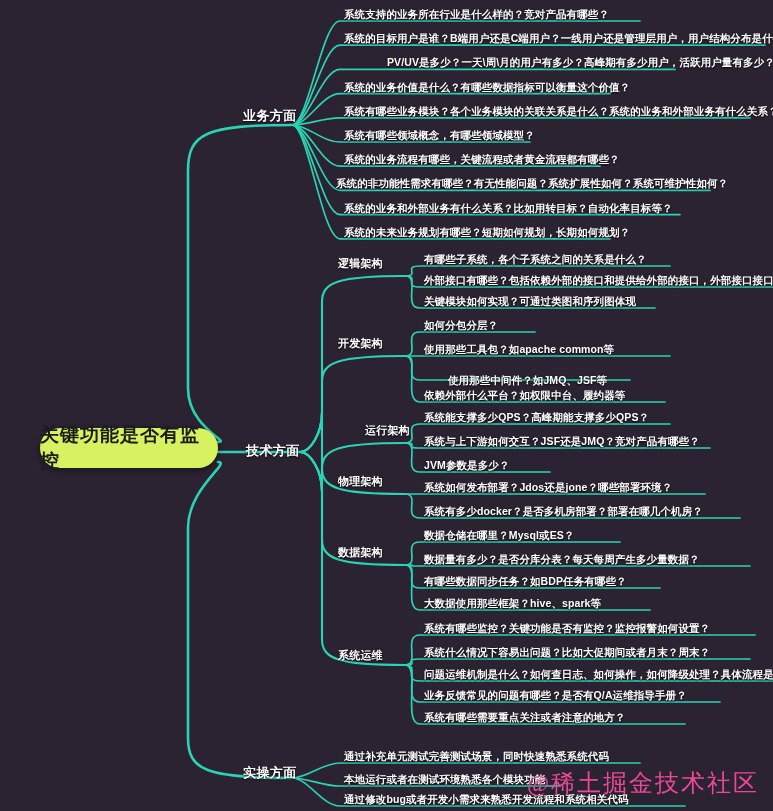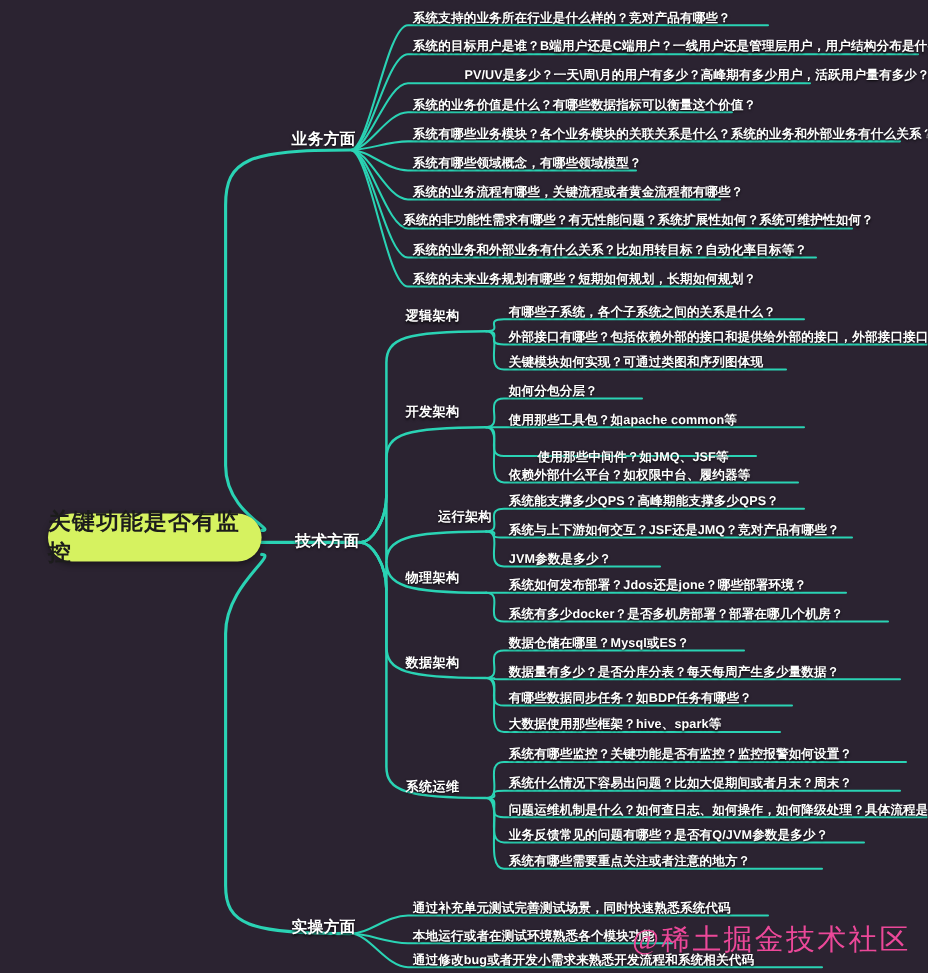--- a/index.html
+++ b/index.html
@@ -126,21 +126,21 @@
       <div class="node-label leaf" style="left: 424px; top: 505px;">系统有多少docker？是否多机房部署？部署在哪几个机房？</div>
       <div class="node-label sub" style="left: 338px; top: 545px;">数据架构</div>
       <div class="node-label leaf" style="left: 424px; top: 529px;">数据仓储在哪里？Mysql或ES？</div>
       <div class="node-label leaf" style="left: 424px; top: 553px;">数据量有多少？是否分库分表？每天每周产生多少量数据？</div>
       <div class="node-label leaf" style="left: 424px; top: 575px;">有哪些数据同步任务？如BDP任务有哪些？</div>
       <div class="node-label leaf" style="left: 424px; top: 597px;">大数据使用那些框架？hive、spark等</div>
       <div class="node-label sub" style="left: 338px; top: 648px;">系统运维</div>
       <div class="node-label leaf" style="left: 424px; top: 622px;">系统有哪些监控？关键功能是否有监控？监控报警如何设置？</div>
       <div class="node-label leaf" style="left: 424px; top: 646px;">系统什么情况下容易出问题？比如大促期间或者月末？周末？</div>
       <div class="node-label leaf" style="left: 424px; top: 668px;">问题运维机制是什么？如何查日志、如何操作，如何降级处理？具体流程是什么？</div>
-      <div class="node-label leaf" style="left: 424px; top: 689px;">业务反馈常见的问题有哪些？是否有Q/JVM参数是多少？</div>
+      <div class="node-label leaf" style="left: 424px; top: 689px;">业务反馈常见的问题有哪些？是否有Q/A运维指导手册？</div>
       <div class="node-label leaf" style="left: 424px; top: 711px;">系统有哪些需要重点关注或者注意的地方？</div>
       <div class="node-label cat" style="left: 243px; top: 764px;">实操方面</div>
       <div class="node-label leaf" style="left: 344px; top: 750px;">通过补充单元测试完善测试场景，同时快速熟悉系统代码</div>
       <div class="node-label leaf" style="left: 344px; top: 773px;">本地运行或者在测试环境熟悉各个模块功能</div>
       <div class="node-label leaf" style="left: 344px; top: 793px;">通过修改bug或者开发小需求来熟悉开发流程和系统相关代码</div>
     </div>
   <div id="watermark">@稀土掘金技术社区</div>
 </div>
 
 </body></html>

